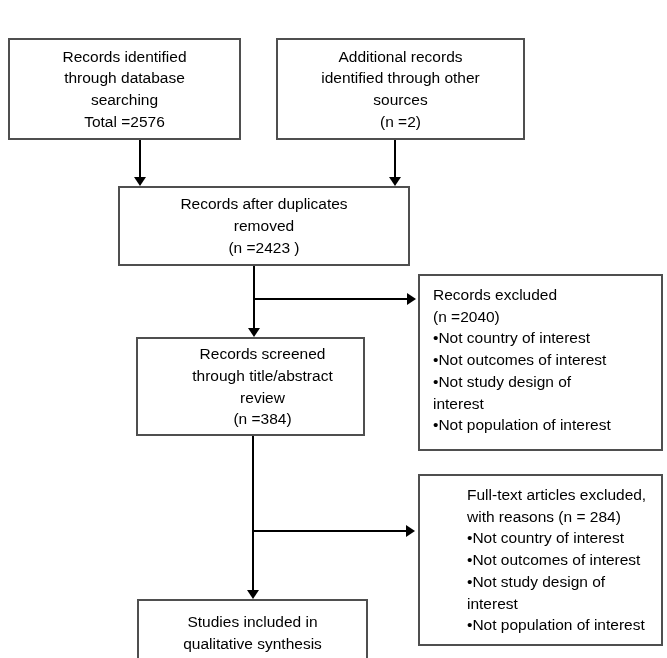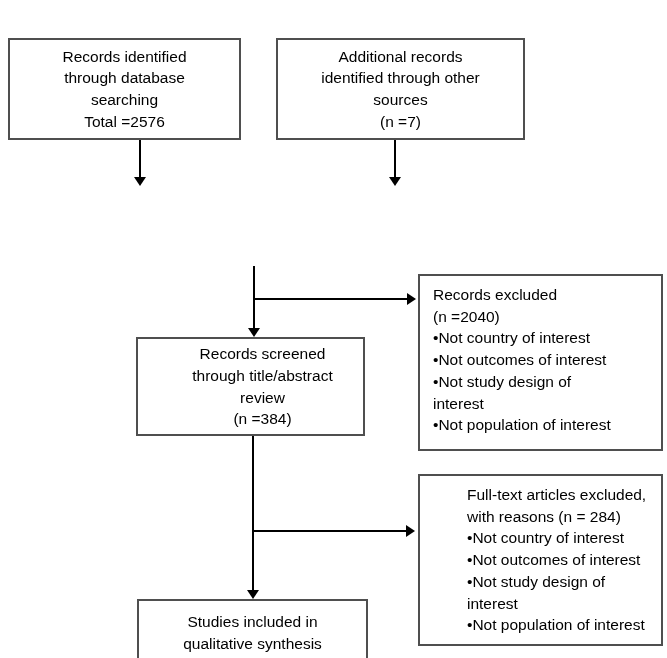--- a/index.html
+++ b/index.html
@@ -41,29 +41,34 @@
     <div class="txt">Records identified
 through database
 searching
 Total =2576</div>
   </div>
 
   <div class="box center" style="left:276px;top:4px;width:249px;height:102px;">
     <div class="txt">Additional records
 identified through other
 sources
-(n =7)</div>
+(n =2)</div>
   </div>
 
   <div class="vline" style="left:139px;top:106px;width:2px;height:38px;"></div>
   <div class="head-down" style="left:134px;top:143px;"></div>
 
   <div class="vline" style="left:394px;top:106px;width:2px;height:38px;"></div>
   <div class="head-down" style="left:389px;top:143px;"></div>
 
+  <div class="box center" style="left:118px;top:152px;width:292px;height:80px;">
+    <div class="txt">Records after duplicates
+removed
+(n =2423 )</div>
+  </div>
 
   <div class="vline" style="left:253px;top:232px;width:2px;height:63px;"></div>
   <div class="head-down" style="left:248px;top:294px;"></div>
   <div class="hline" style="left:254px;top:264px;width:153px;height:2px;"></div>
   <div class="head-right" style="left:407px;top:259px;"></div>
 
   <div class="box leftalign" style="left:418px;top:240px;width:245px;height:177px;">
     <div class="txt">Records excluded
 (n =2040)
 •Not country of interest

